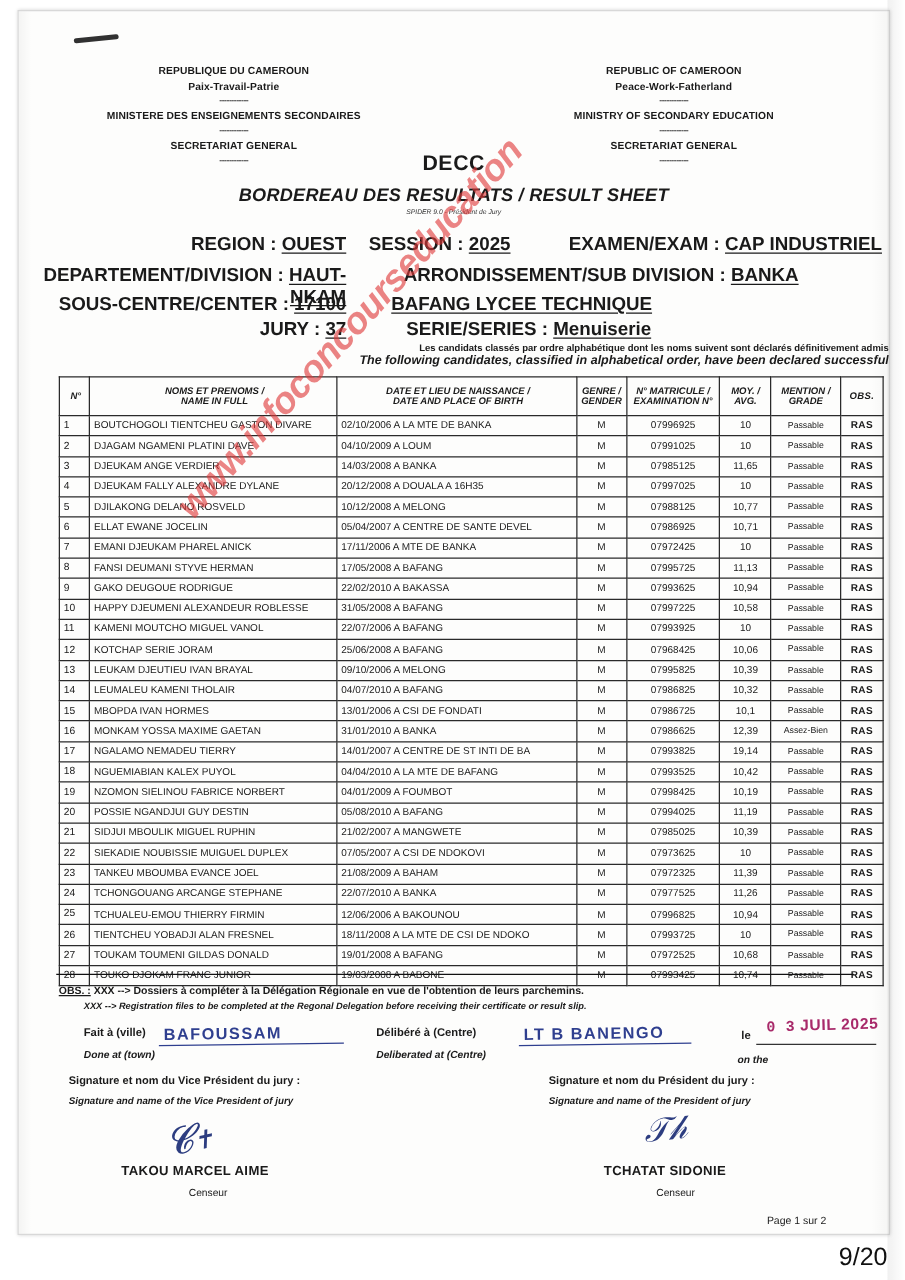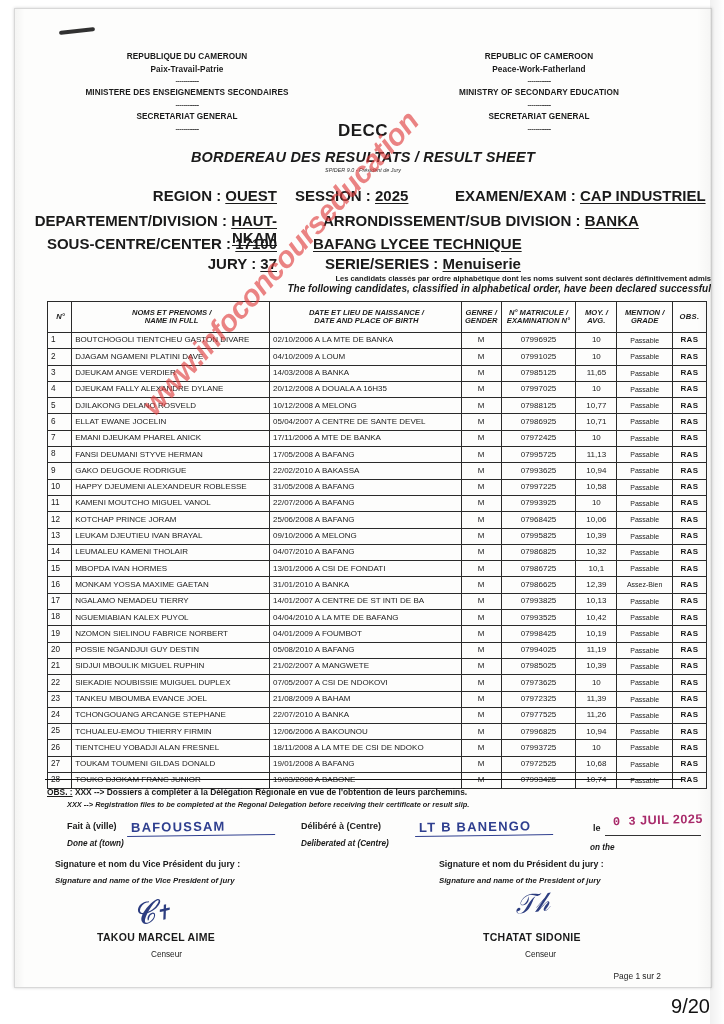--- a/index.html
+++ b/index.html
@@ -475,21 +475,21 @@
               <td class="c-name">KAMENI MOUTCHO MIGUEL VANOL</td>
               <td class="c-dob">22/07/2006 A BAFANG</td>
               <td class="c-gen">M</td>
               <td class="c-mat">07993925</td>
               <td class="c-moy">10</td>
               <td class="c-men">Passable</td>
               <td class="c-obs">RAS</td>
             </tr>
             <tr>
               <td class="c-num">12</td>
-              <td class="c-name">KOTCHAP PRINCE JORAM</td>
+              <td class="c-name">KOTCHAP SERIE JORAM</td>
               <td class="c-dob">25/06/2008 A BAFANG</td>
               <td class="c-gen">M</td>
               <td class="c-mat">07968425</td>
               <td class="c-moy">10,06</td>
               <td class="c-men">Passable</td>
               <td class="c-obs">RAS</td>
             </tr>
             <tr>
               <td class="c-num">13</td>
               <td class="c-name">LEUKAM DJEUTIEU IVAN BRAYAL</td>
@@ -529,21 +529,21 @@
               <td class="c-moy">12,39</td>
               <td class="c-men">Assez-Bien</td>
               <td class="c-obs">RAS</td>
             </tr>
             <tr>
               <td class="c-num">17</td>
               <td class="c-name">NGALAMO NEMADEU TIERRY</td>
               <td class="c-dob">14/01/2007 A CENTRE DE ST INTI DE BA</td>
               <td class="c-gen">M</td>
               <td class="c-mat">07993825</td>
-              <td class="c-moy">10,13</td>
+              <td class="c-moy">19,14</td>
               <td class="c-men">Passable</td>
               <td class="c-obs">RAS</td>
             </tr>
             <tr>
               <td class="c-num">18</td>
               <td class="c-name">NGUEMIABIAN KALEX PUYOL</td>
               <td class="c-dob">04/04/2010 A LA MTE DE BAFANG</td>
               <td class="c-gen">M</td>
               <td class="c-mat">07993525</td>
               <td class="c-moy">10,42</td>

